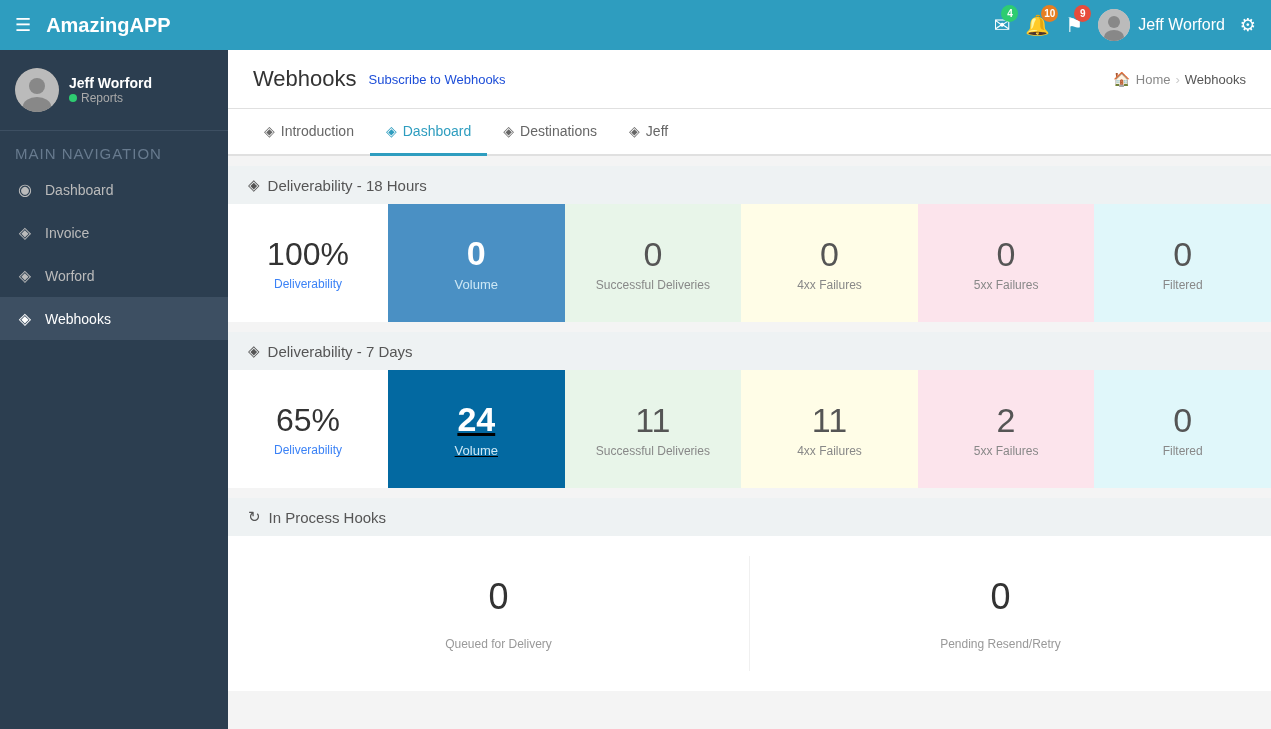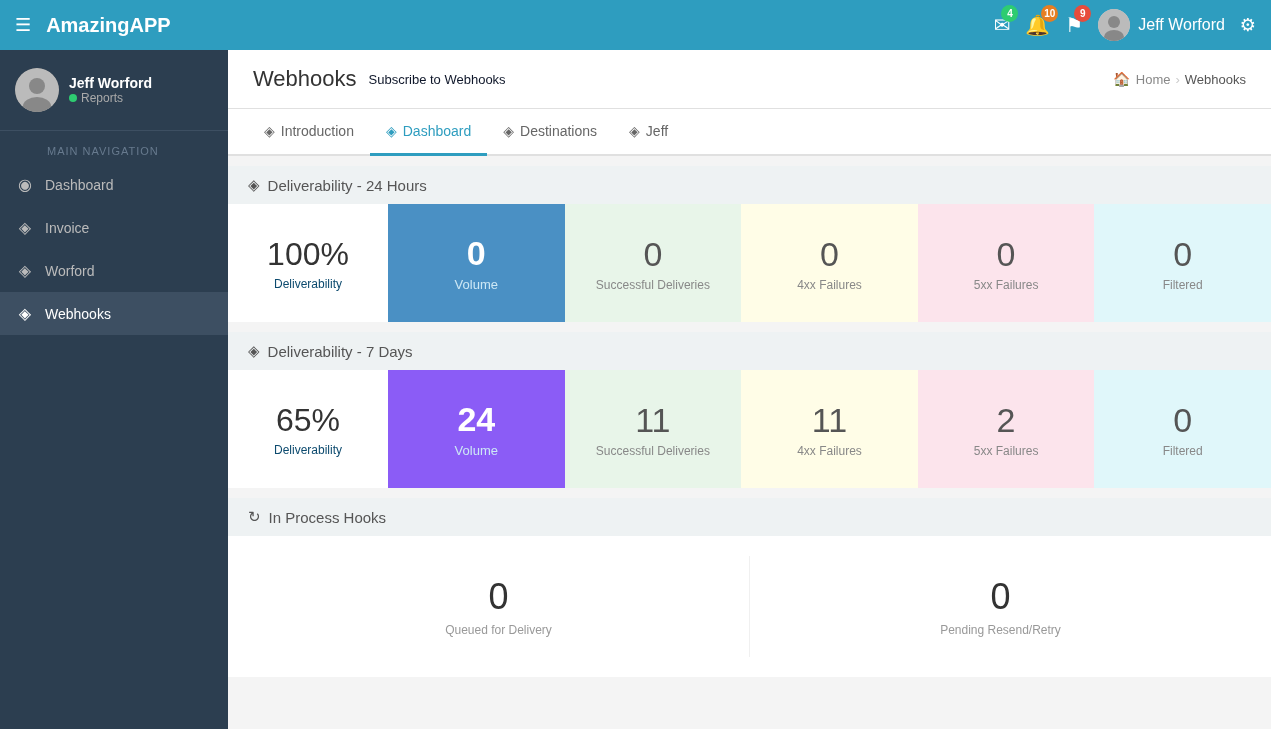--- a/index.html
+++ b/index.html
@@ -83,26 +83,25 @@
       border: none;
       outline: none;
       color: #aaa;
       font-size: 13px;
       flex: 1;
     }
     .sidebar-search input::placeholder { color: #777; }
     .search-icon-sidebar { color: #777; font-size: 14px; cursor: pointer; }
 
     .sidebar-section-label {
-      font-size: 11px;
+      font-size: 15px;
       color: #677a8e;
       text-transform: uppercase;
       letter-spacing: 1px;
       padding: 14px 15px 6px;
-      margin-left: 32px;
     }
     .sidebar-item {
       display: flex;
       align-items: center;
       gap: 10px;
       padding: 12px 15px;
       color: #bbb;
       cursor: pointer;
       font-size: 14px;
       transition: background 0.2s;
@@ -121,21 +120,21 @@
     .page-header {
       background: #fff;
       padding: 16px 25px;
       display: flex;
       align-items: center;
       justify-content: space-between;
       border-bottom: 1px solid #e0e0e0;
     }
     .page-title-area { display: flex; align-items: center; gap: 12px; }
     .page-title { font-size: 22px; color: #333; font-weight: 400; }
-    .page-subtitle { font-size: 13px; color: #0f172a; }
+    .page-subtitle { font-size: 13px; color: #1d4ed8; }
     .breadcrumb { display: flex; align-items: center; gap: 5px; font-size: 13px; color: #888; }
     .breadcrumb-icon { font-size: 14px; }
     .breadcrumb-sep { color: #ccc; }
     .breadcrumb-current { color: #555; }
 
     
     .tabs {
       background: #fff;
       display: flex;
       border-bottom: 2px solid #e0e0e0;
@@ -163,21 +162,21 @@
       display: flex;
       align-items: center;
       gap: 8px;
       font-size: 15px;
       color: #555;
       font-weight: 500;
       margin-top: 10px;
     }
     .stat-label {
       font-size: 12px;
-      color: #0c4a6e;
+      color: #3b82f6;
       margin-top: 4px;
     }
     .stat-percent {
       font-size: 32px;
       font-weight: 300;
       color: #333;
     }
 
     
     .hooks-row {
@@ -198,21 +197,21 @@
       border-right: 1px solid #f0f0f0;
     }
     .hook-value {
       font-size: 36px;
       font-weight: 300;
       color: #333;
     }
     .hook-label {
       font-size: 12px;
       color: #999;
-      margin-top: 5px;
+      margin-top: 19px;
     }
 
     .full-stats-row {
       display: flex;
       background: #fff;
       margin: 0 0 8px 0;
     }
     .full-stats-row .stat-plain {
       min-width: 160px;
       display: flex;
@@ -335,21 +334,21 @@
         <span>Destinations</span>
       </div>
       <div class="tab">
         <span class="tab-icon">◈</span>
         <span>Jeff</span>
       </div>
     </div>
 
     <div class="section-header">
       <span>◈</span>
-      <span>Deliverability - 24 Hours</span>
+      <span>Deliverability - 18 Hours</span>
     </div>
 
     <div class="full-stats-row">
       <div class="stat-plain">
         <span class="stat-percent">100%</span>
         <span class="stat-label">Deliverability</span>
       </div>
       <div class="stat-colored" style="background:#4a90c4; flex:1;">
         <span style="font-size:34px;font-weight:600;color:#fff;">0</span>
         <span style="font-size:13px;color:#cde8f5;margin-top:4px;">Volume</span>
@@ -375,21 +374,21 @@
     <div class="section-header" style="margin-top:10px;">
       <span>◈</span>
       <span>Deliverability - 7 Days</span>
     </div>
 
     <div class="full-stats-row">
       <div class="stat-plain">
         <span class="stat-percent">65%</span>
         <span class="stat-label">Deliverability</span>
       </div>
-      <div class="stat-colored" style="background:#8b5cf6; flex:1;">
+      <div class="stat-colored" style="background:#0369a1; flex:1;text-decoration:underline;">
         <span style="font-size:34px;font-weight:600;color:#fff;">24</span>
         <span style="font-size:13px;color:#cde8f5;margin-top:4px;">Volume</span>
       </div>
       <div class="stat-colored" style="background:#e8f5e9; flex:1;">
         <span style="font-size:34px;font-weight:300;color:#555;">11</span>
         <span style="font-size:12px;color:#888;margin-top:4px;">Successful Deliveries</span>
       </div>
       <div class="stat-colored" style="background:#fffde7; flex:1;">
         <span style="font-size:34px;font-weight:300;color:#555;">11</span>
         <span style="font-size:12px;color:#888;margin-top:4px;">4xx Failures</span>

